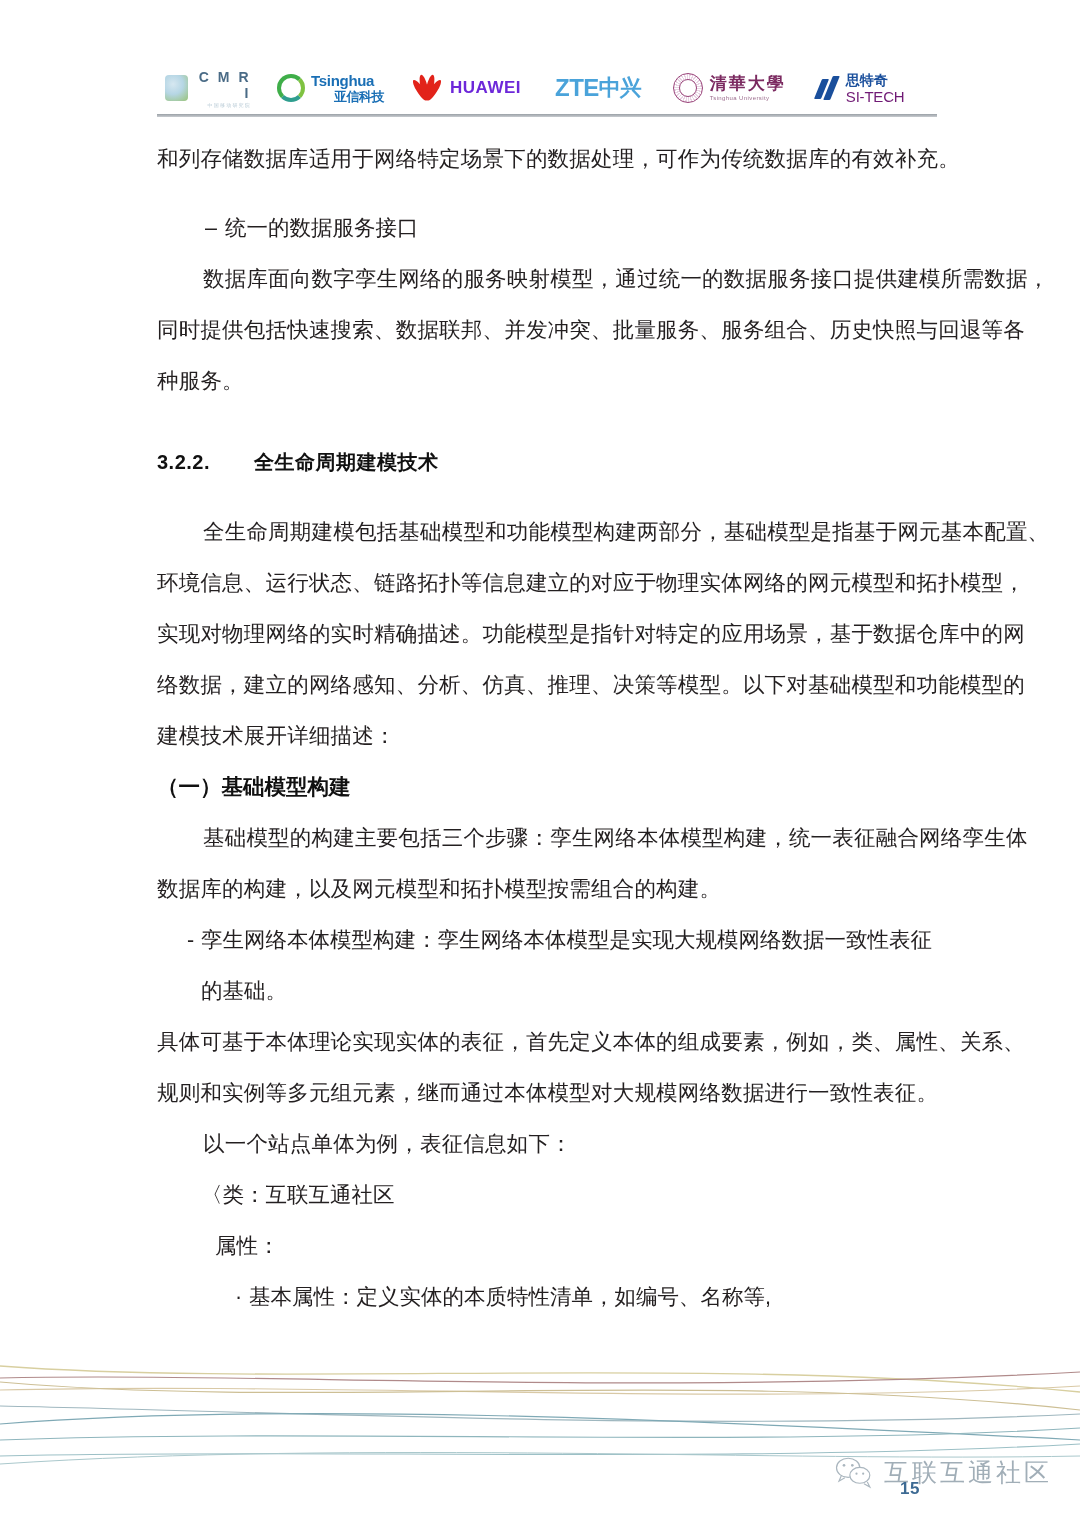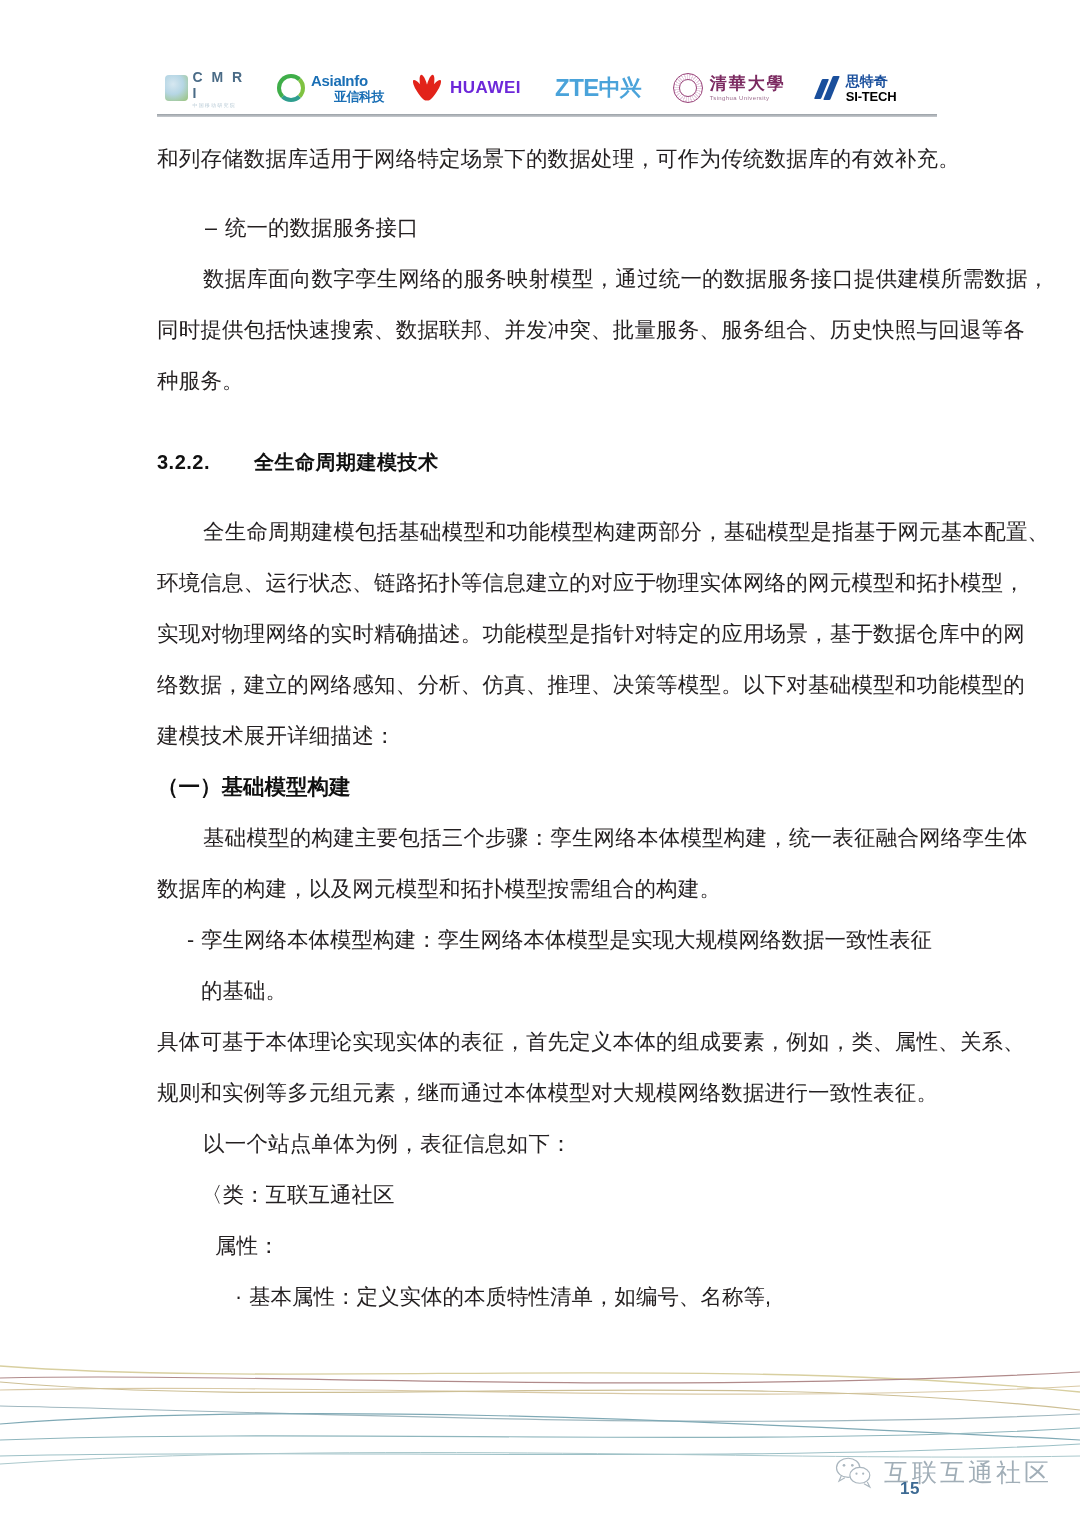--- a/index.html
+++ b/index.html
@@ -41,21 +41,21 @@
 
   
   .logo-cmri { margin-left: 8px; width: 86px; }
   .cmri-mark {
     width: 26px; height: 26px;
     background: radial-gradient(circle at 35% 35%, #cfe3ee 0%, #a9cfe0 45%, #86b85f 100%);
     border-radius: 4px;
     opacity: .85;
     margin-right: 4px;
   }
-  .cmri-text { line-height: 1; }
+  .cmri-text { line-height: 1; text-align: right; }
   .cmri-main {
     font-size: 14px;
     letter-spacing: 2.5px;
     font-weight: bold;
     color: #4a6b86;
   }
   .cmri-sub {
     font-size: 5px;
     letter-spacing: 1.2px;
     color: #b9cbd6;
@@ -190,21 +190,21 @@
     width: 7px;
     border-radius: 1px;
   }
   .st-m1 { left: 2px; top: 4px; height: 20px; transform: skewX(-22deg); }
   .st-m2 { left: 12px; top: 1px; height: 24px; transform: skewX(-22deg); background: #2f6fc4; }
   .st-text { line-height: 1.05; }
   .st-cn {
     font-size: 14px; font-weight: bold; color: #1a4f9c; letter-spacing: 0px;
   }
   .st-en {
-    display: block; font-size: 13px; font-weight: bold; color: #000000;
+    display: block; font-size: 15px; font-weight: normal; color: #701a75;
     letter-spacing: -0.2px;
   }
 
   .header-rule {
     position: absolute;
     left: 0; top: 52px;
     width: 780px;
     height: 3px;
     background: linear-gradient(to bottom, #9aa0a6, #c8ccd0);
   }
@@ -337,21 +337,21 @@
         <div class="cmri-mark"></div>
         <div class="cmri-text">
           <span class="cmri-main">C M R I</span>
           <span class="cmri-sub">中国移动研究院</span>
         </div>
       </div>
 
       <div class="logo logo-asiainfo">
         <div class="ai-mark"></div>
         <div class="ai-text">
-          <span class="ai-en">AsiaInfo</span>
+          <span class="ai-en">Tsinghua</span>
           <span class="ai-cn">亚信科技</span>
         </div>
       </div>
 
       <div class="logo logo-huawei">
         <div class="hw-mark">
           <span class="hw-petal hw-p1"></span>
           <span class="hw-petal hw-p2"></span>
           <span class="hw-petal hw-p3"></span>
           <span class="hw-petal hw-p4"></span>

